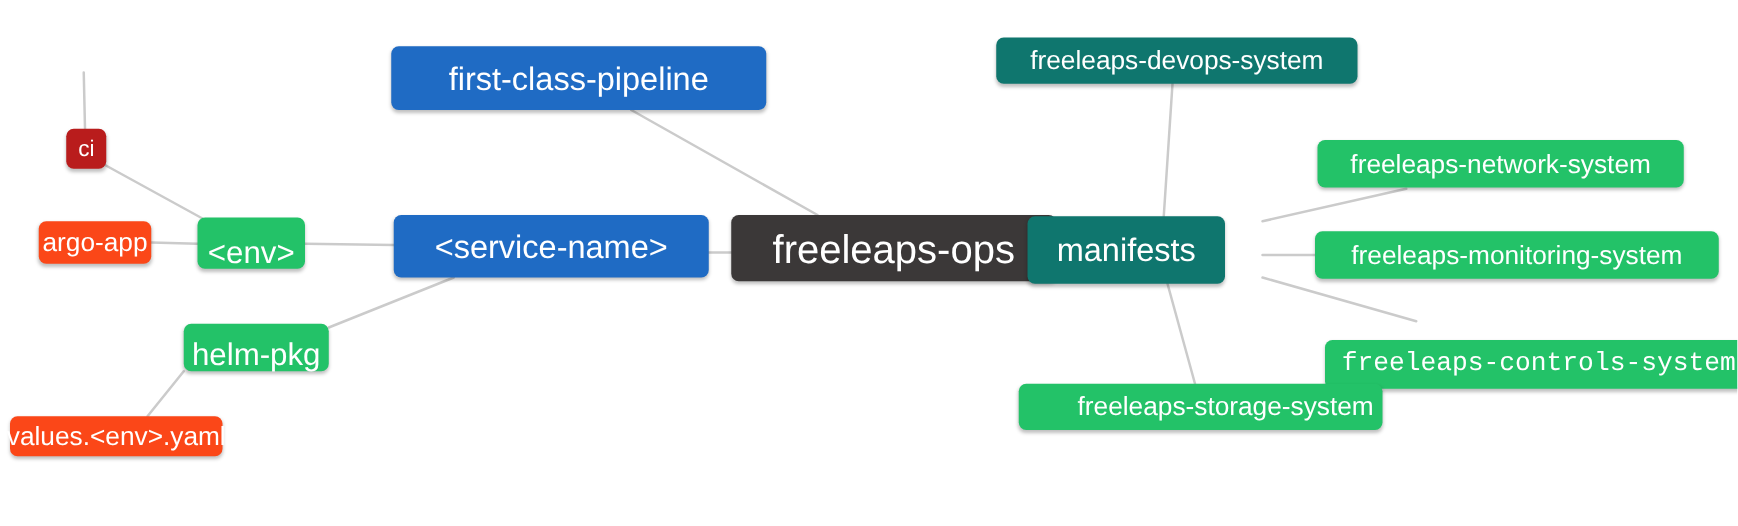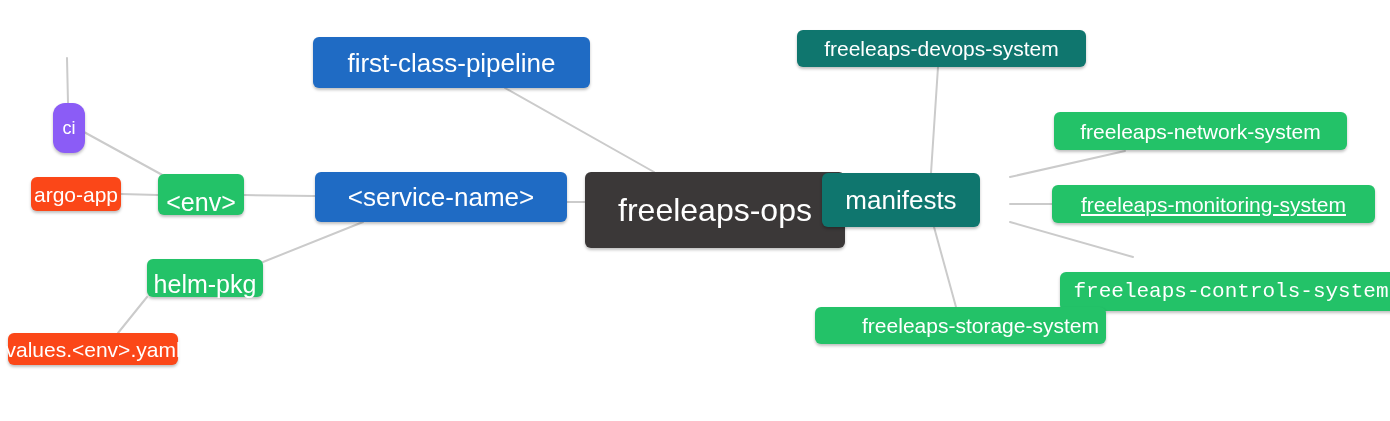--- a/index.html
+++ b/index.html
@@ -58,54 +58,54 @@
       <line x1="505" y1="88" x2="654" y2="172" stroke="#cbcbcb" stroke-width="2" stroke-linecap="round"></line>
       <line x1="567" y1="202" x2="585" y2="202" stroke="#cbcbcb" stroke-width="2" stroke-linecap="round"></line>
       <line x1="845" y1="202" x2="852" y2="202" stroke="#cbcbcb" stroke-width="2" stroke-linecap="round"></line>
       <line x1="931" y1="173" x2="938" y2="67" stroke="#cbcbcb" stroke-width="2" stroke-linecap="round"></line>
       <line x1="1010" y1="177" x2="1125" y2="151" stroke="#cbcbcb" stroke-width="2" stroke-linecap="round"></line>
       <line x1="1010" y1="204" x2="1052" y2="204" stroke="#cbcbcb" stroke-width="2" stroke-linecap="round"></line>
       <line x1="1010" y1="222" x2="1133" y2="257" stroke="#cbcbcb" stroke-width="2" stroke-linecap="round"></line>
       <line x1="934" y1="227" x2="956" y2="307" stroke="#cbcbcb" stroke-width="2" stroke-linecap="round"></line>
     </svg>
 
-    <div class="node size-sm" style="left: 53px; top: 103px; width: 32px; height: 50px; background: #8b5cf6; border-radius: 12px;">
+    <div class="node size-sm" style="left: 53px; top: 103px; width: 32px; height: 32px; background: #b91c1c;">
       <span>ci</span>
     </div>
     <div class="node size-md" style="left: 31px; top: 177px; width: 90px; height: 34px; background: rgb(251, 71, 24);">
       <span>argo-app</span>
     </div>
     <div class="node size-lg" style="left: 158px; top: 174px; width: 86px; height: 41px; background: rgb(35, 194, 104);">
       <span>&lt;env&gt;</span>
     </div>
     <div class="node size-lg" style="left: 147px; top: 259px; width: 116px; height: 38px; background: rgb(35, 194, 104);">
       <span>helm-pkg</span>
     </div>
     <div class="node size-md" style="left: 8px; top: 333px; width: 170px; height: 32px; background: rgb(251, 71, 24);">
       <span>values.&lt;env&gt;.yaml</span>
     </div>
-    <div class="node size-xl" style="left: 313px; top: 37px; width: 277px; height: 51px; background: rgb(31, 107, 196);">
+    <div class="node size-xl" style="left: 313px; top: 37px; width: 300px; height: 51px; background: rgb(31, 107, 196);">
       <span>first-class-pipeline</span>
     </div>
     <div class="node size-xl" style="left: 315px; top: 172px; width: 252px; height: 50px; background: rgb(31, 107, 196);">
       <span>&lt;service-name&gt;</span>
     </div>
-    <div class="node size-xxl" style="left: 585px; top: 172px; width: 260px; height: 76px; background: rgb(59, 56, 56);">
+    <div class="node size-xxl" style="left: 585px; top: 172px; width: 260px; height: 53px; background: rgb(59, 56, 56);">
       <span>freeleaps-ops</span>
     </div>
     <div class="node size-xl" style="left: 822px; top: 173px; width: 158px; height: 54px; background: #0f766e;">
       <span>manifests</span>
     </div>
     <div class="node size-md" style="left: 797px; top: 30px; width: 289px; height: 37px; background: #0f766e;">
       <span>freeleaps-devops-system</span>
     </div>
     <div class="node size-md" style="left: 1054px; top: 112px; width: 293px; height: 38px; background: rgb(35, 194, 104);">
       <span>freeleaps-network-system</span>
     </div>
-    <div class="node size-md" style="left: 1052px; top: 185px; width: 323px; height: 38px; background: rgb(35, 194, 104); text-decoration: underline;">
+    <div class="node size-md" style="left: 1052px; top: 185px; width: 323px; height: 38px; background: rgb(35, 194, 104);">
       <span>freeleaps-monitoring-system</span>
     </div>
     <div class="node size-md" style="left: 1060px; top: 272px; width: 342px; height: 39px; background: rgb(35, 194, 104); font-family: Liberation Mono, monospace;">
       <span>freeleaps-controls-system</span>
     </div>
     <div class="node size-md" style="left: 815px; top: 307px; width: 291px; height: 37px; background: rgb(35, 194, 104); padding-left: 40px;">
       <span>freeleaps-storage-system</span>
     </div>
   </div>
 

